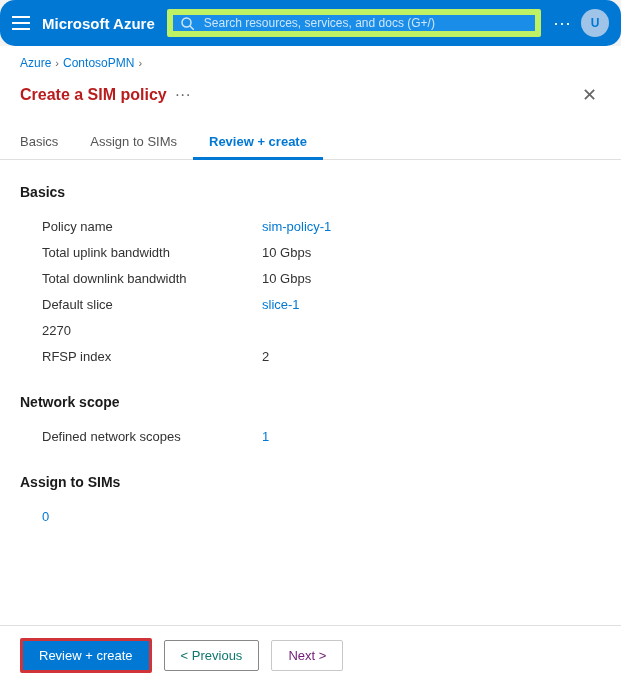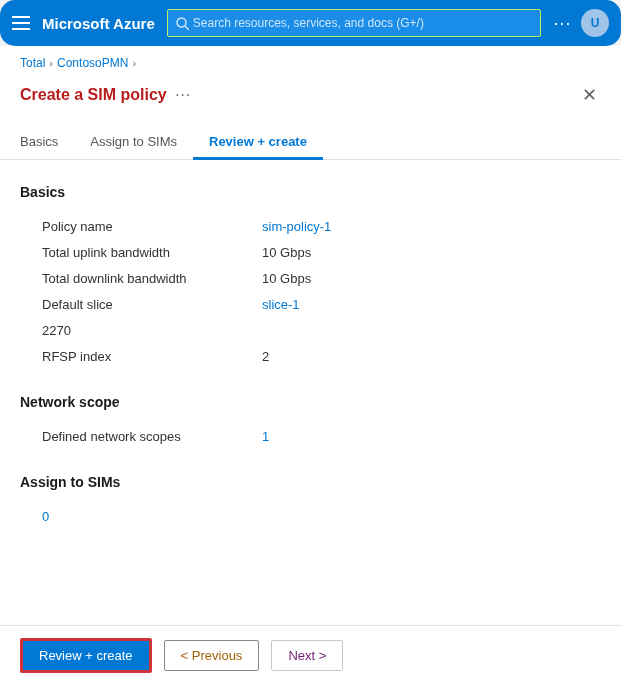--- a/index.html
+++ b/index.html
@@ -25,27 +25,27 @@
     .topbar-logo {
       color: white;
       font-size: 15px;
       font-weight: 600;
       white-space: nowrap;
     }
     .topbar-search {
       flex: 1;
       max-width: 380px;
       background: #1a8de9;
-      border: 1px solid #bef264;
+      border: 6px solid #bef264;
       border-radius: 2px;
       height: 28px;
       display: flex;
       align-items: center;
       padding: 0 8px;
-      gap: 4px;
+      gap: 10px;
       color: #cde6fa;
       font-size: 12px;
     }
     .topbar-search input {
       background: transparent;
       border: none;
       outline: none;
       color: #cde6fa;
       font-size: 12px;
       flex: 1;
@@ -199,21 +199,21 @@
       padding: 7px 16px;
       font-size: 13px;
       font-weight: 500;
       cursor: pointer;
       border-radius: 2px;
       outline: none;
     }
 
     .btn-nav {
       background: white;
-      color: #a16207;
+      color: #0f766e;
       border: 1px solid #8a8886;
       padding: 7px 16px;
       font-size: 13px;
       cursor: pointer;
       border-radius: 2px;
       outline: none;
     }
     .btn-nav:disabled {
       color: #701a75;
       border-color: #c8c8c8;
@@ -242,21 +242,21 @@
   </div>
   <div class="topbar-right">
     <span class="topbar-dots">···</span>
     <div class="avatar">U</div>
   </div>
 </div>
 
 <div class="main-container">
 
   <div class="breadcrumb">
-    <a href="#">Total</a>
+    <a href="#">Azure</a>
     <span class="breadcrumb-sep">›</span>
     <a href="#">ContosoPMN</a>
     <span class="breadcrumb-sep">›</span>
   </div>
 
   <div class="page-header">
     <div class="page-title-row">
       <span class="page-title">Create a SIM policy</span>
       <span class="page-title-menu">···</span>
     </div>

